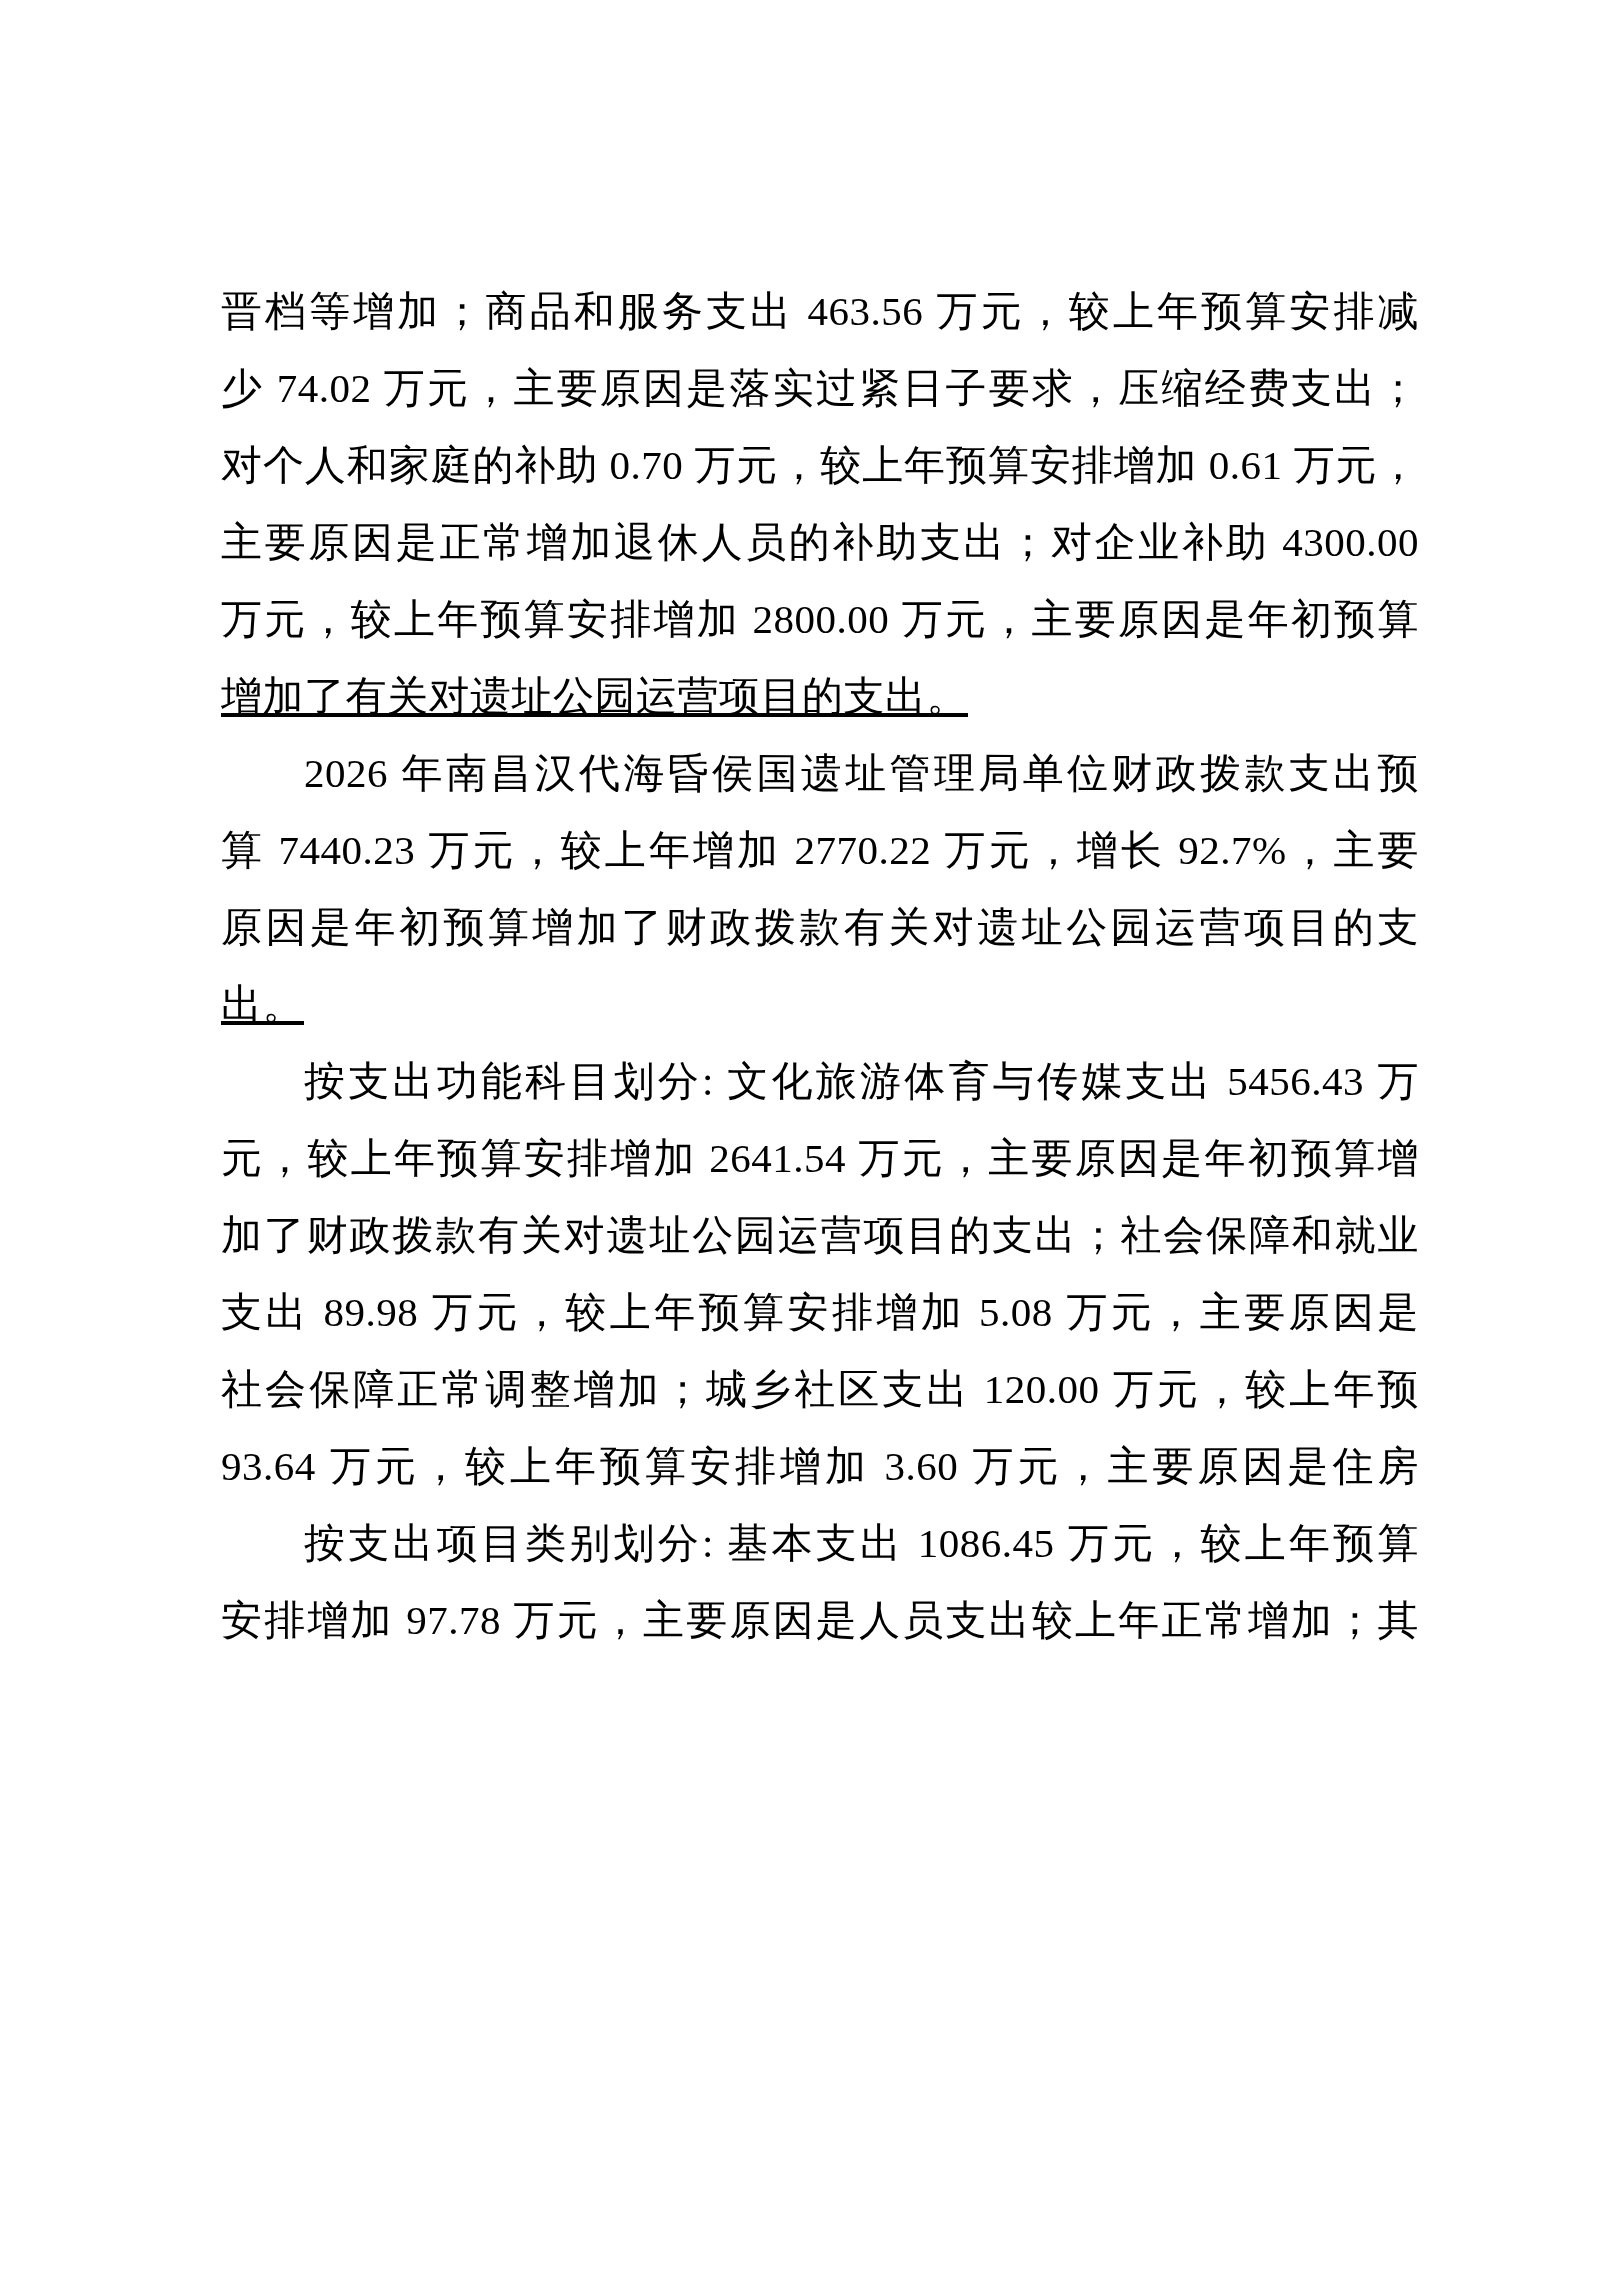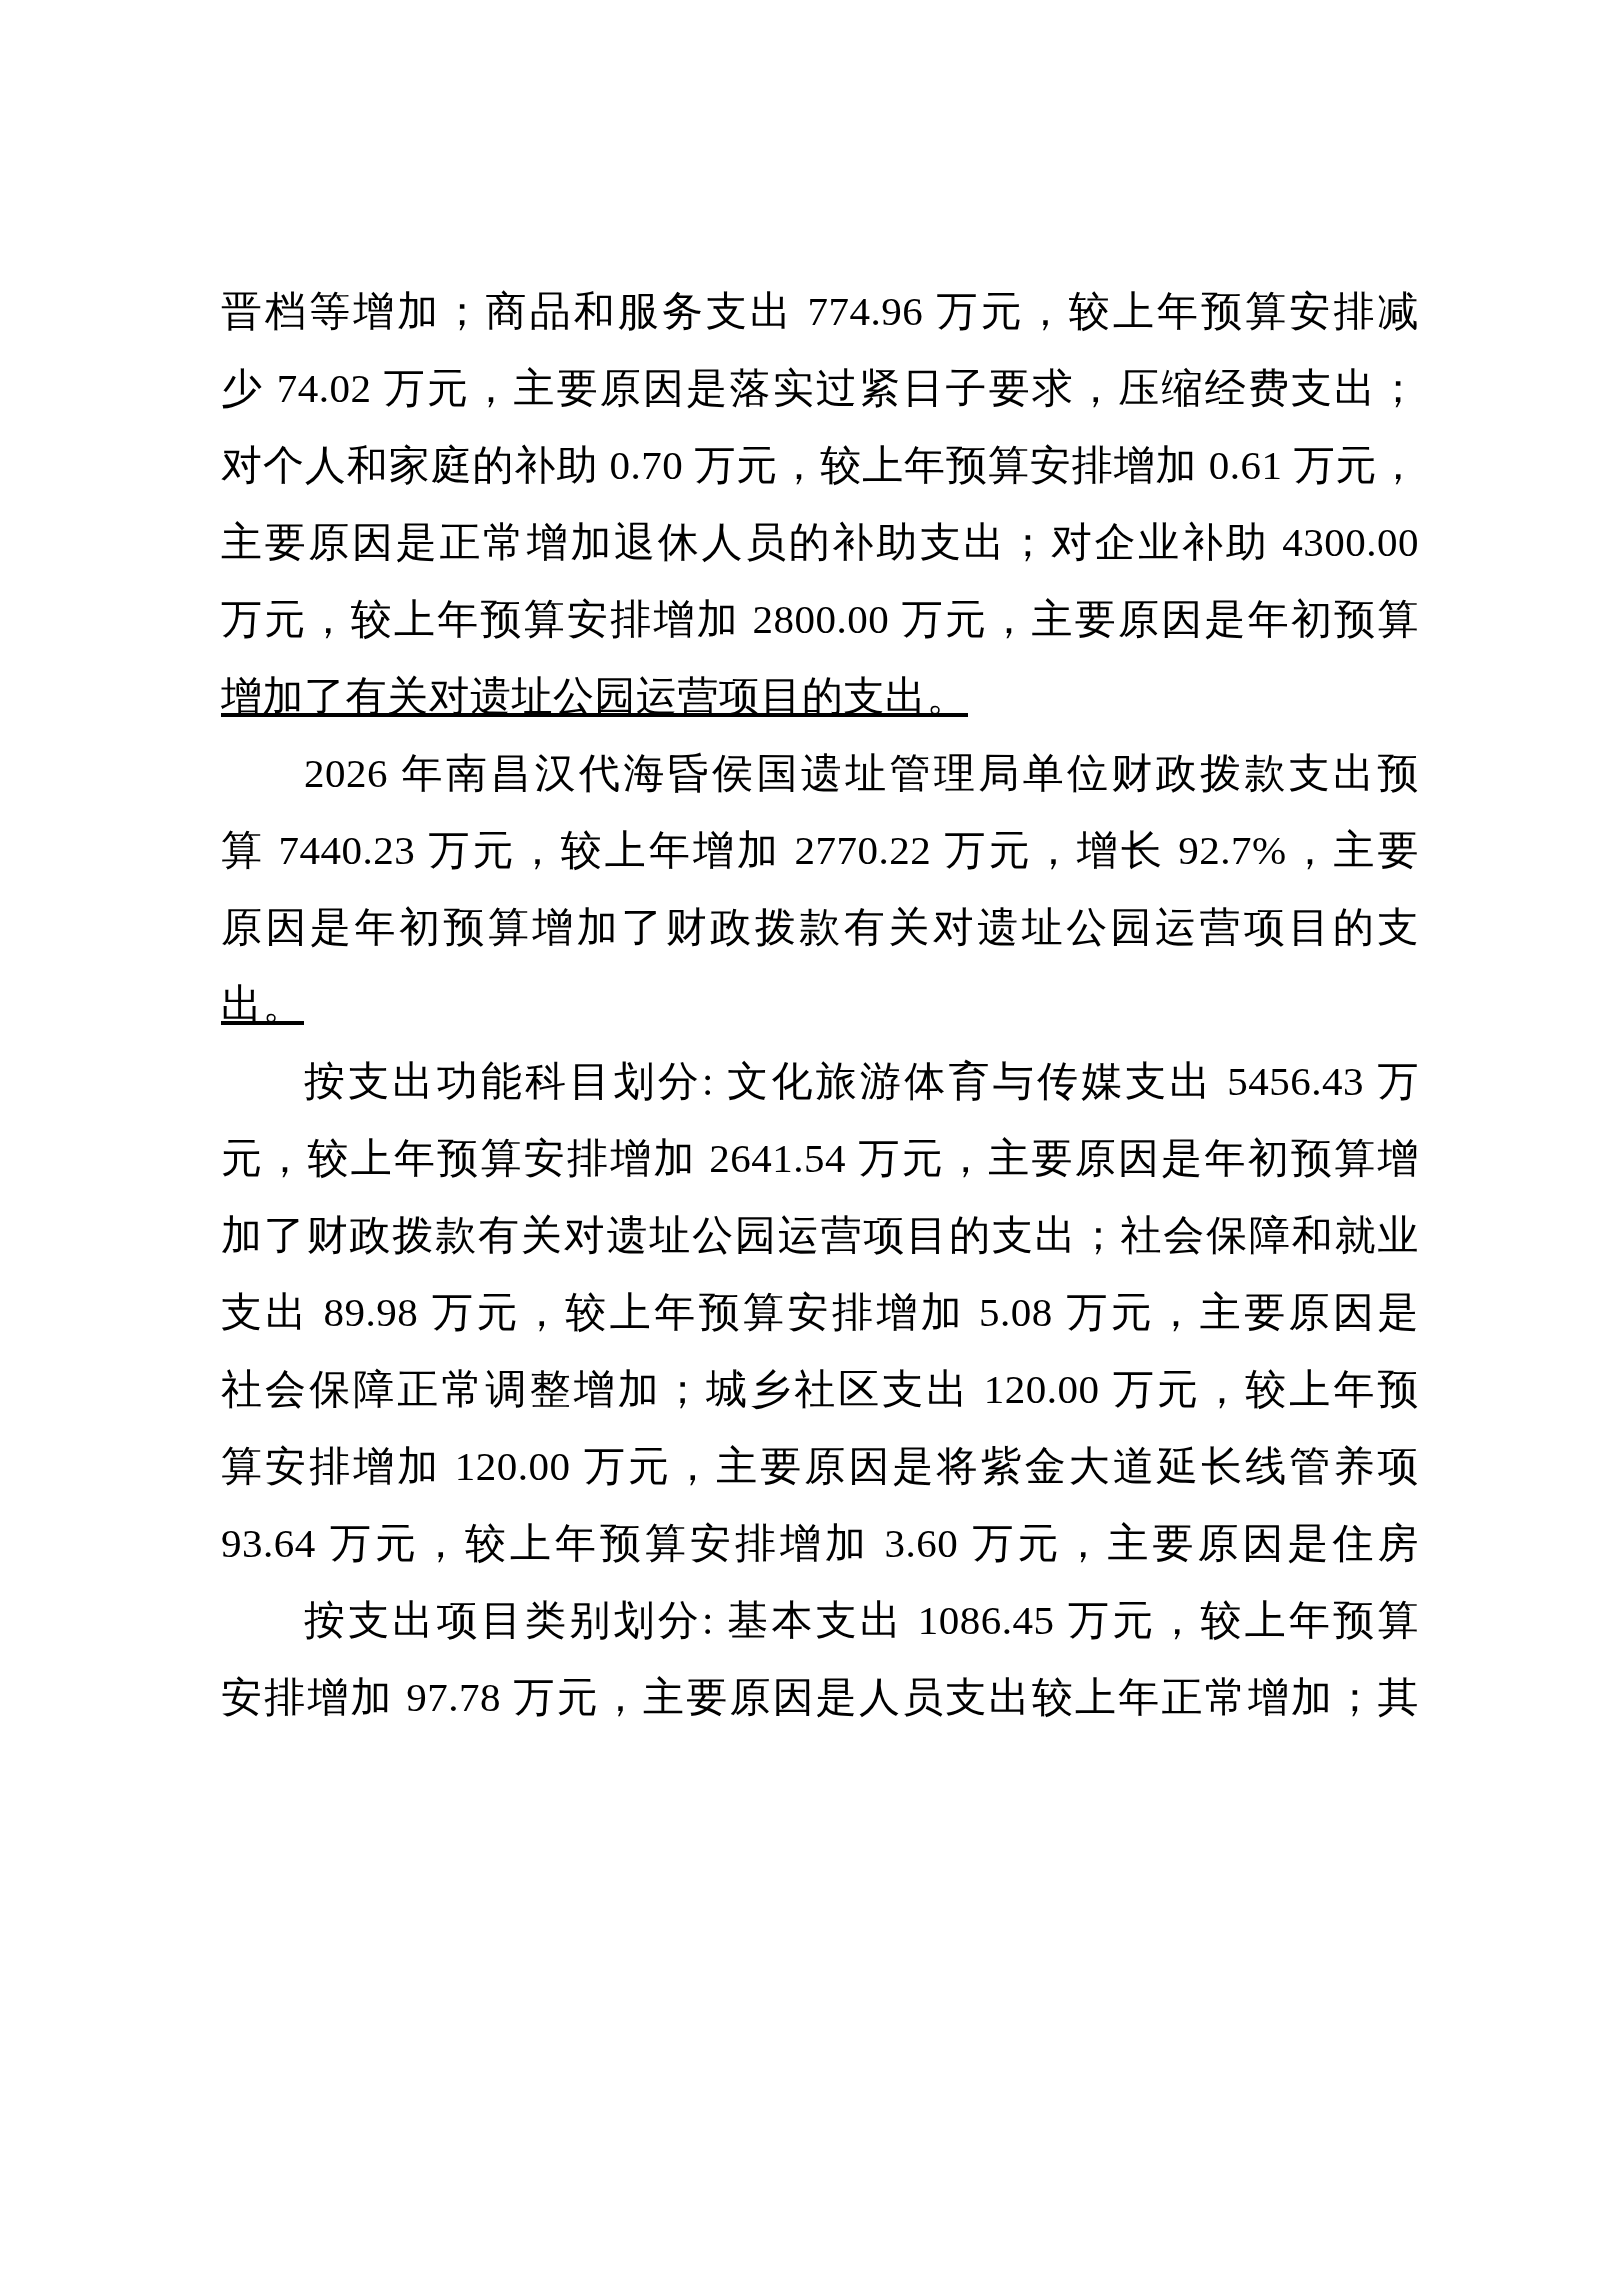--- a/index.html
+++ b/index.html
@@ -44,40 +44,39 @@
     text-align-last: left;
     letter-spacing: 1px;
   }
 </style>
 </head>
 <body>
 
 <div class="page" style="background: rgb(255, 255, 255);">
   <main class="textblock" id="textblock" style="color: rgb(0, 0, 0);">
       <div class="paragraph">
-        <div class="line">晋档等增加；商品和服务支出 774.96 万元，较上年预算安排减</div>
+        <div class="line">晋档等增加；商品和服务支出 463.56 万元，较上年预算安排减</div>
         <div class="line">少 74.02 万元，主要原因是落实过紧日子要求，压缩经费支出；</div>
         <div class="line">对个人和家庭的补助 0.70 万元，较上年预算安排增加 0.61 万元，</div>
         <div class="line">主要原因是正常增加退休人员的补助支出；对企业补助 4300.00</div>
         <div class="line">万元，较上年预算安排增加 2800.00 万元，主要原因是年初预算</div>
         <div class="line para-end">增加了有关对遗址公园运营项目的支出。</div>
       </div>
       <div class="paragraph">
         <div class="line indent">2026 年南昌汉代海昏侯国遗址管理局单位财政拨款支出预</div>
         <div class="line">算 7440.23 万元，较上年增加 2770.22 万元，增长 92.7%，主要</div>
         <div class="line">原因是年初预算增加了财政拨款有关对遗址公园运营项目的支</div>
         <div class="line para-end">出。</div>
       </div>
       <div class="paragraph">
         <div class="line indent">按支出功能科目划分: 文化旅游体育与传媒支出 5456.43 万</div>
         <div class="line">元，较上年预算安排增加 2641.54 万元，主要原因是年初预算增</div>
         <div class="line">加了财政拨款有关对遗址公园运营项目的支出；社会保障和就业</div>
         <div class="line">支出 89.98 万元，较上年预算安排增加 5.08 万元，主要原因是</div>
         <div class="line">社会保障正常调整增加；城乡社区支出 120.00 万元，较上年预</div>
-        <div class="line">算安排增加 120.00 万元，主要原因是将紫金大道延长线管养项</div>
         <div class="line">93.64 万元，较上年预算安排增加 3.60 万元，主要原因是住房</div>
       </div>
       <div class="paragraph">
         <div class="line indent">按支出项目类别划分: 基本支出 1086.45 万元，较上年预算</div>
         <div class="line">安排增加 97.78 万元，主要原因是人员支出较上年正常增加；其</div>
       </div>
     </main>
 </div>
 
 

